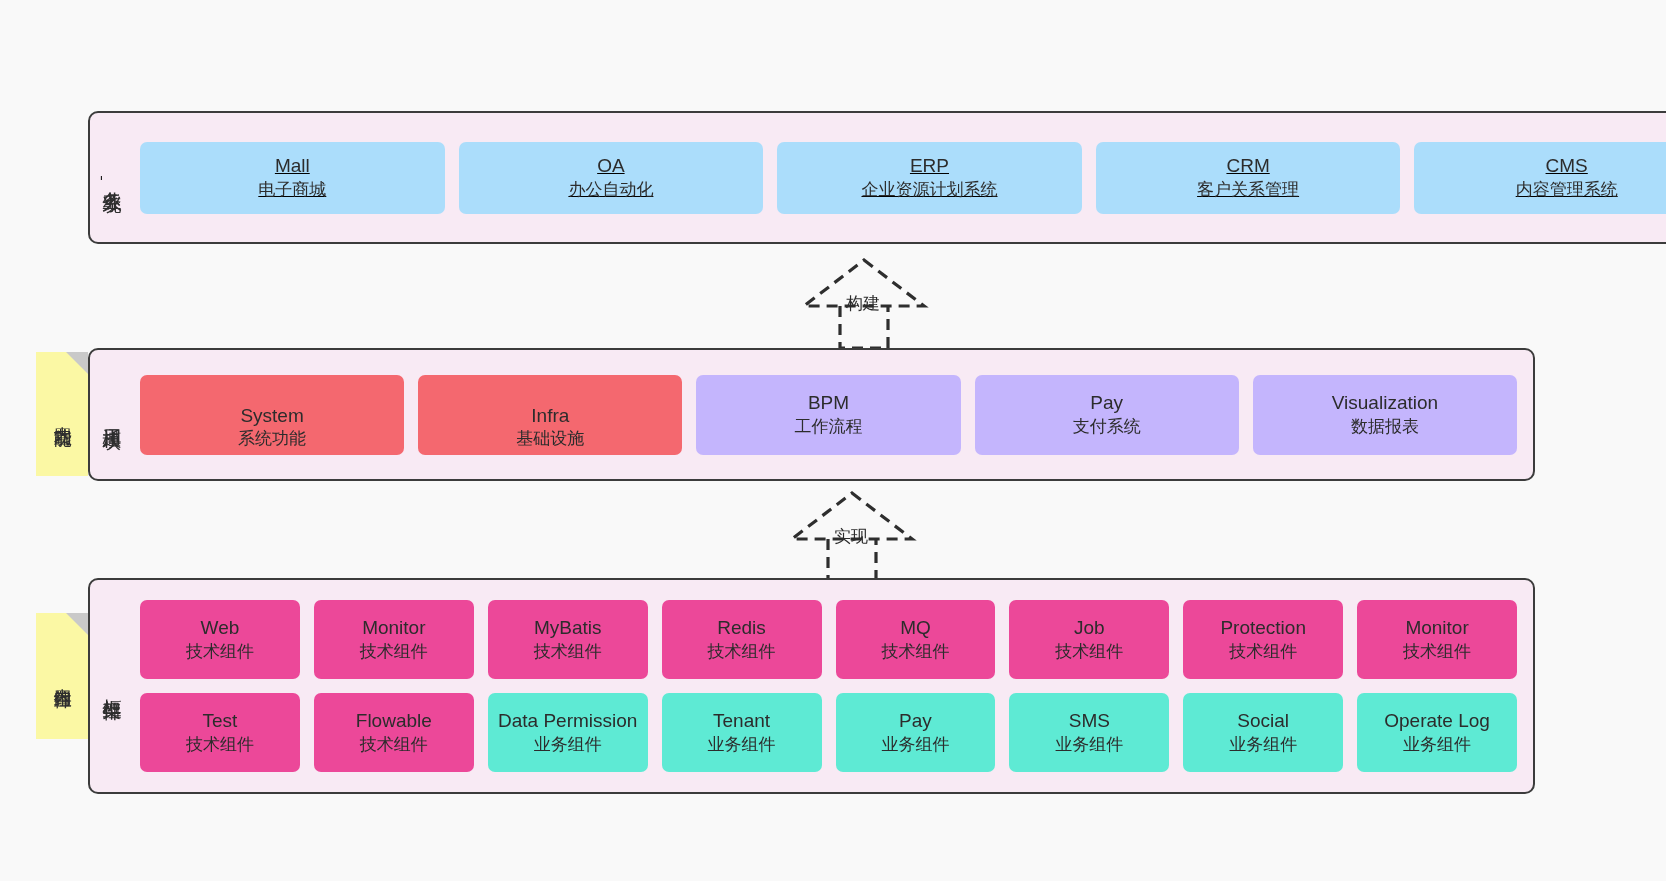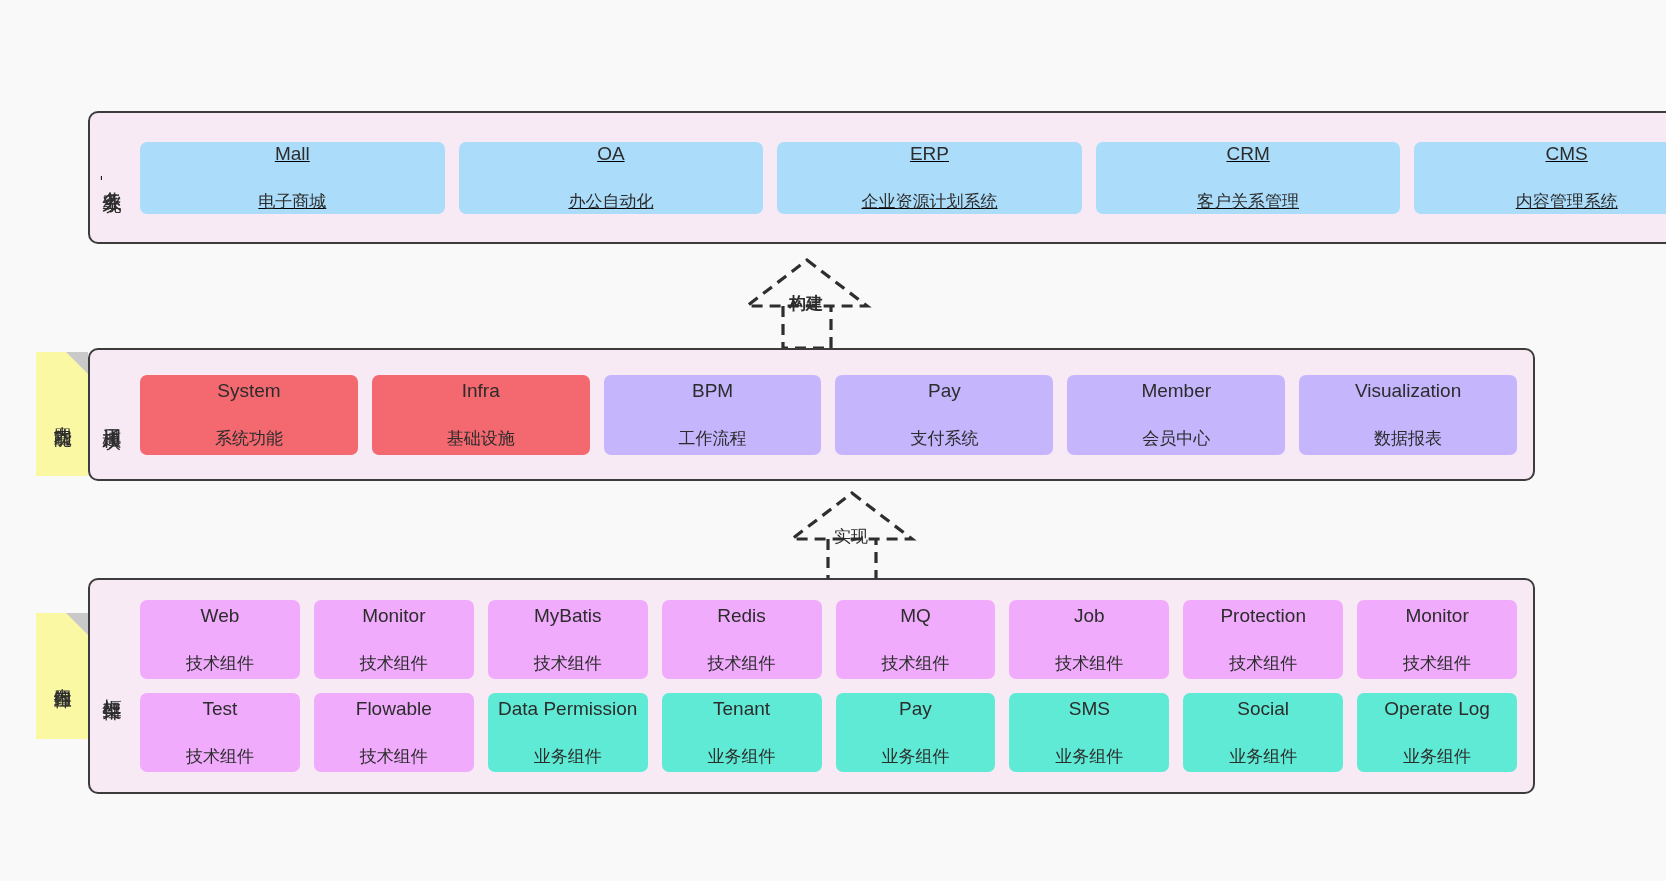--- a/index.html
+++ b/index.html
@@ -54,27 +54,27 @@
     display: flex;
     flex-direction: column;
     align-items: center;
     justify-content: center;
     text-align: center;
     line-height: 1.30;
     color: #2c2c2c;
     padding: 4px 6px;
   }
   .cell .en { font-size: 19px; }
-  .cell .cn { font-size: 17px; margin-top: 25px; }
+  .cell .cn { font-size: 17px; }
 
   
   .blue       { background: #abddfb; }
   .red        { background: #f4686f; justify-content: flex-end; }
   .pink       { background: #c4b5fd; }
-  .green      { background: #f0abfc; text-align: right; }
+  .green      { background: #ec4899; text-align: right; }
   .lightgreen { background: #5eead4; }
 
   
   #layer-business  { left: 88px;  top: 111px; width: 1649px; height: 133px; text-decoration: underline; }
   #layer-business .cell { height: 72px; }
 
   #layer-common    { left: 88px;  top: 348px; width: 1447px; height: 133px; }
   #layer-common .cell { height: 80px; }
 
   #layer-framework { left: 88px;  top: 578px; width: 1447px; height: 216px; }
@@ -113,21 +113,21 @@
   .connector .conn-label {
     position: absolute;
     left: 62px;
     top: 36px;
     font-size: 17px;
     color: #2c2c2c;
     background: transparent;
     white-space: nowrap;
     user-select: none;
   }
-  #connector-build     { left: 727px; top: 256px; font-weight: bold; }
+  #connector-build     { left: 784px; top: 256px; }
   #connector-implement { left: 772px; top: 489px; font-family: Liberation Serif, serif; }
 </style>
 </head>
 <body>
 
 <div class="canvas">
 
   <div class="layer" id="layer-business">
     <div class="layer-title">业务系统</div>
     <div class="layer-body">
@@ -180,24 +180,20 @@
         </div>
         <div class="cell pink">
           <span class="en">BPM</span>
           <span class="cn">工作流程</span>
         </div>
         <div class="cell pink">
           <span class="en">Pay</span>
           <span class="cn">支付系统</span>
         </div>
         <div class="cell pink">
-          <span class="en">Member</span>
-          <span class="cn">会员中心</span>
-        </div>
-        <div class="cell pink">
           <span class="en">Visualization</span>
           <span class="cn">数据报表</span>
         </div>
       </div>
     </div>
   </div>
 
   <div class="connector" id="connector-implement">
     <svg width="160" height="96" viewBox="0 0 160 96" aria-hidden="true">
       <path d="M80 4 L140 50 L20 50 Z" fill="none" stroke="#2e2e2e" stroke-width="3.2" stroke-dasharray="11,7" stroke-linejoin="miter"></path>

